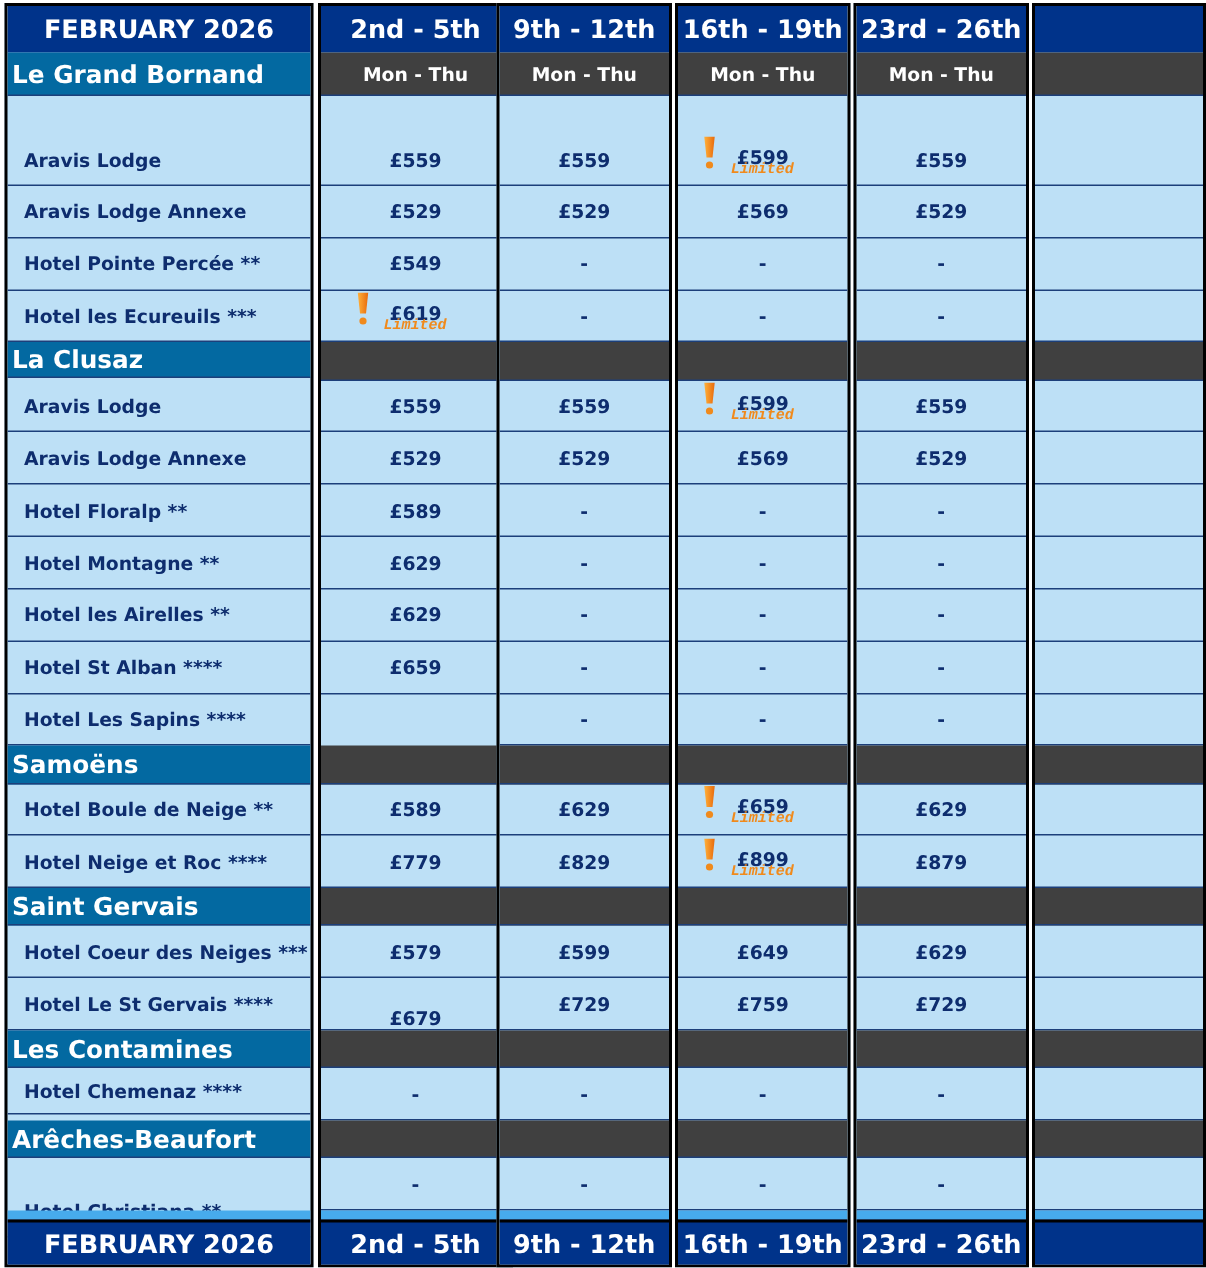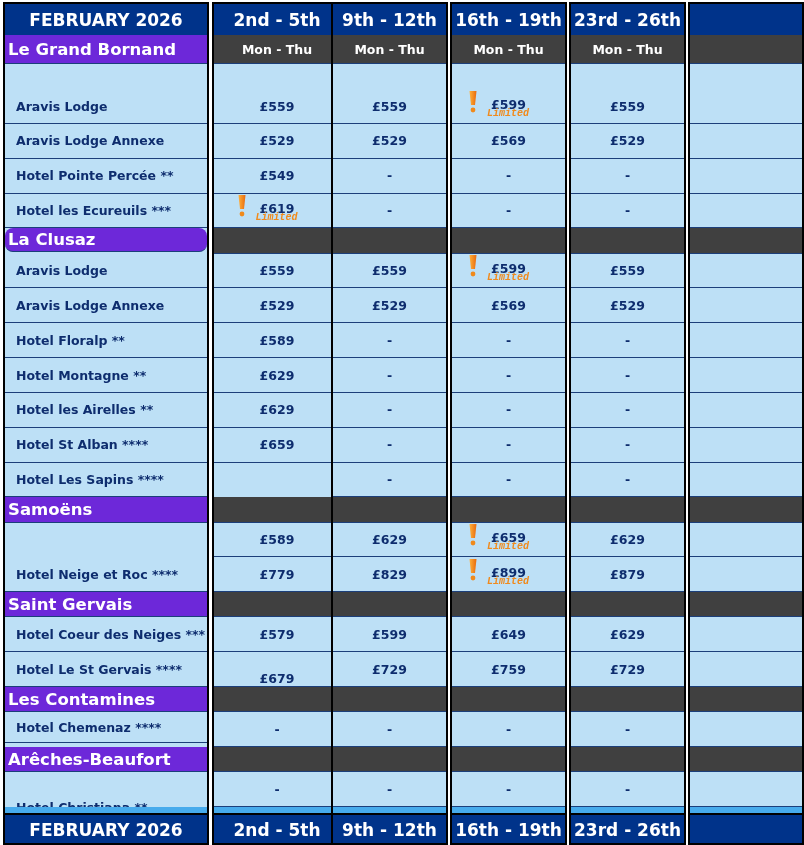--- a/index.html
+++ b/index.html
@@ -1,48 +1,49 @@
 <!DOCTYPE html>
 <html><head>
 <meta charset="utf-8">
 <style>
   html,body{margin:0;padding:0;background:#fff;}
   body{width:804px;height:845px;position:relative;overflow:hidden;font-family:"DejaVu Sans","Liberation Sans",sans-serif;}
   .col{position:absolute;top:2px;height:843px;border:2px solid #000;box-sizing:border-box;background:#bde0f6;overflow:hidden;}
   .cell{position:absolute;left:0;right:0;box-sizing:border-box;display:flex;align-items:center;justify-content:center;color:#0e2d6e;font-weight:bold;font-size:12.5px;border-bottom:1px solid #1c3f7a;}
   .cell.hdr{background:#00338a;color:#fff;font-size:17px;border-bottom:none;}
   .cell.sub{background:#404040;color:#fff;font-size:12.5px;border-bottom:1px solid #1c3f7a;}
-  .cell.loc{background:#6d28d9;color:#fff;font-size:16.5px;justify-content:flex-start;padding-left:3px;border-bottom:1px solid #1c3f7a;}
+  .cell.loc{background:#0369a1;color:#fff;font-size:16.5px;justify-content:flex-start;padding-left:3px;border-bottom:1px solid #1c3f7a;}
   .cell.name{justify-content:flex-start;padding-left:11px;font-size:12.5px;}
   .cell.foot{background:#00338a;color:#fff;font-size:17px;border-bottom:none;border-top:2px solid #000;}
   .cell.strip{background:#47abec;border-bottom:none;}
   .lim{position:relative;display:inline-block;}
   .lim .ex{position:absolute;left:-22px;top:-6px;width:8px;height:22px;}
   .lim .tag{position:absolute;left:-4px;top:11px;font-size:10px;font-style:italic;color:#f08a1c;font-weight:bold;font-family:Liberation Mono, monospace;}
 </style>
 </head>
 <body>
 
 <div id="table">
     <div class="col" style="left: 3px; width: 206px;">
       <div class="cell hdr" style="top: 0px; height: 31px;">FEBRUARY 2026</div>
       <div class="cell loc" style="top: 31px; height: 29px;">Le Grand Bornand</div>
       <div class="cell name" style="top: 85.1536px; height: 34.8281px;">Aravis Lodge</div>
       <div class="cell name" style="top: 119.982px; height: 34.8281px;">Aravis Lodge Annexe</div>
       <div class="cell name" style="top: 154.81px; height: 34.8281px;">Hotel Pointe Percée **</div>
       <div class="cell name" style="top: 189.638px; height: 34.8281px;">Hotel les Ecureuils ***</div>
-      <div class="cell loc" style="top: 224.466px; height: 24px; border-radius: 8px;">La Clusaz</div>
+      <div class="cell loc" style="top: 224.466px; height: 24px;">La Clusaz</div>
       <div class="cell name" style="top: 249.62px; height: 34.8281px;">Aravis Lodge</div>
       <div class="cell name" style="top: 284.448px; height: 34.8281px;">Aravis Lodge Annexe</div>
       <div class="cell name" style="top: 319.276px; height: 34.8281px;">Hotel Floralp **</div>
       <div class="cell name" style="top: 354.104px; height: 34.8281px;">Hotel Montagne **</div>
       <div class="cell name" style="top: 388.932px; height: 34.8281px;">Hotel les Airelles **</div>
       <div class="cell name" style="top: 423.76px; height: 34.8281px;">Hotel St Alban ****</div>
       <div class="cell name" style="top: 458.589px; height: 34.8281px;">Hotel Les Sapins ****</div>
       <div class="cell loc" style="top: 493.417px; height: 25.1536px;">Samoëns</div>
+      <div class="cell name" style="top: 518.57px; height: 34.8281px;">Hotel Boule de Neige **</div>
       <div class="cell name" style="top: 553.398px; height: 34.8281px;">Hotel Neige et Roc ****</div>
       <div class="cell loc" style="top: 588.227px; height: 25.1536px;">Saint Gervais</div>
       <div class="cell name" style="top: 613.38px; height: 34.8281px;">Hotel Coeur des Neiges ***</div>
       <div class="cell name" style="top: 648.208px; height: 34.8281px;">Hotel Le St Gervais ****</div>
       <div class="cell loc" style="top: 683.036px; height: 25.1536px;">Les Contamines</div>
       <div class="cell name" style="top: 708.19px; height: 31px;">Hotel Chemenaz ****</div>
       <div class="cell loc" style="top: 743.018px; height: 25.1536px;">Arêches-Beaufort</div>
       <div class="cell name" style="top: 787px; height: 34px;">Hotel Christiana **</div>
       <div class="cell strip" style="top: 803px; height: 6px;"></div>
       <div class="cell foot" style="top: 809px; height: 32px;">FEBRUARY 2026</div>

